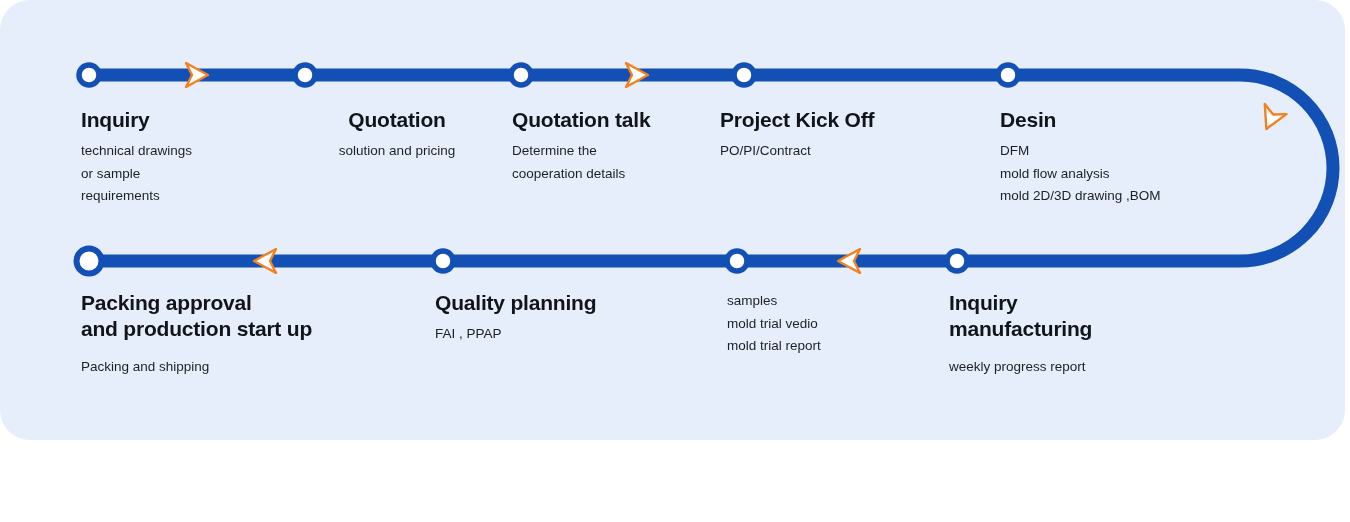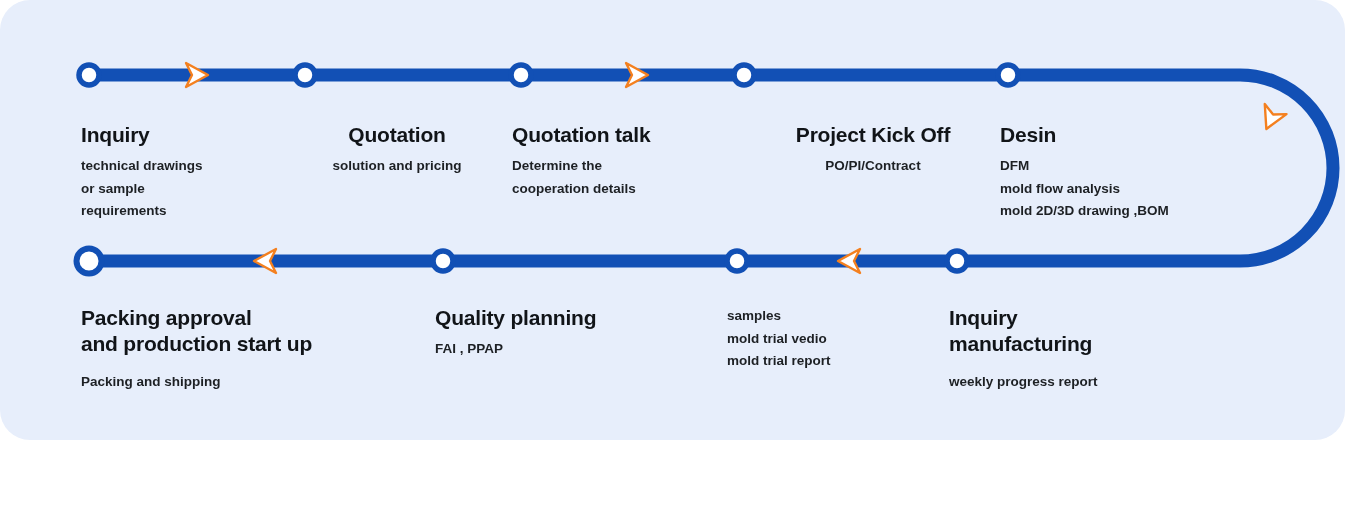--- a/index.html
+++ b/index.html
@@ -30,34 +30,33 @@
   #flowsvg {
     position: absolute;
     left: 0;
     top: 0;
     width: 1350px;
     height: 522px;
     pointer-events: none;
   }
   .step {
     position: absolute;
-    margin-top: 15px;
   }
   .step-title {
     font-size: 21px;
     font-weight: bold;
     color: #111418;
     line-height: 26px;
     letter-spacing: -0.2px;
     white-space: pre-line;
     margin: 0;
   }
   .step-desc {
     font-size: 13.5px;
-    font-weight: bold;
+    font-weight: normal;
     color: #1d2024;
     line-height: 22.5px;
     white-space: pre-line;
     margin: 0;
   }
   .top-row .step-title { margin-bottom: 7px; }
   .bottom-row .step-title { margin-bottom: 7px; }
 </style>
 </head>
 <body>
@@ -137,21 +136,21 @@
       <div class="step-title">Quotation</div>
       <div class="step-desc">solution and pricing</div>
     </div>
 
     <div class="step" style="left:512px; top:107px; width:215px;">
       <div class="step-title">Quotation talk</div>
       <div class="step-desc">Determine the
 cooperation details</div>
     </div>
 
-    <div class="step" style="left:748px; top:107px; width:250px;text-align:center;">
+    <div class="step" style="left:720px; top:107px; width:250px;">
       <div class="step-title">Project Kick Off</div>
       <div class="step-desc">PO/PI/Contract</div>
     </div>
 
     <div class="step" style="left:1000px; top:107px; width:260px;">
       <div class="step-title">Desin</div>
       <div class="step-desc">DFM
 mold flow analysis
 mold 2D/3D drawing ,BOM</div>
     </div>

